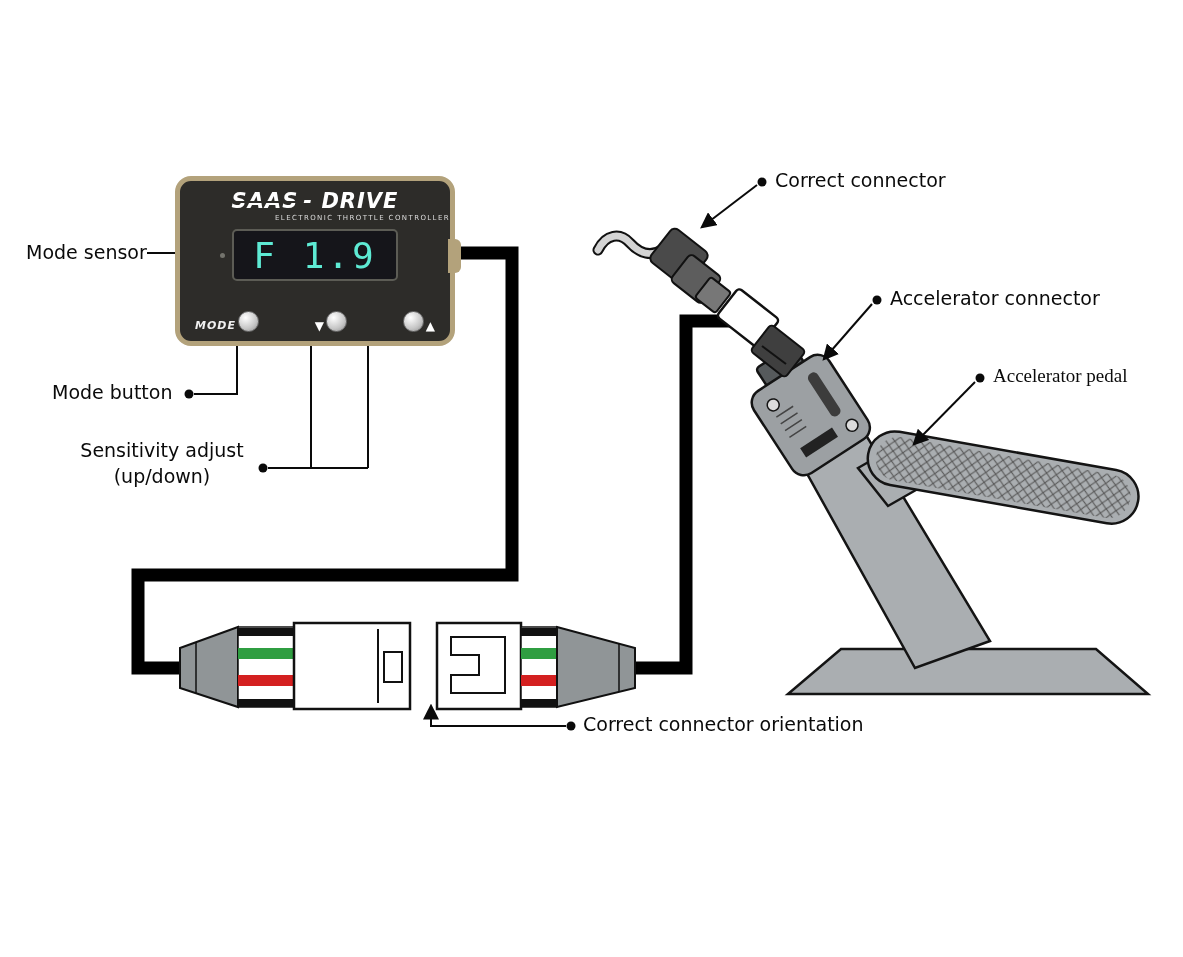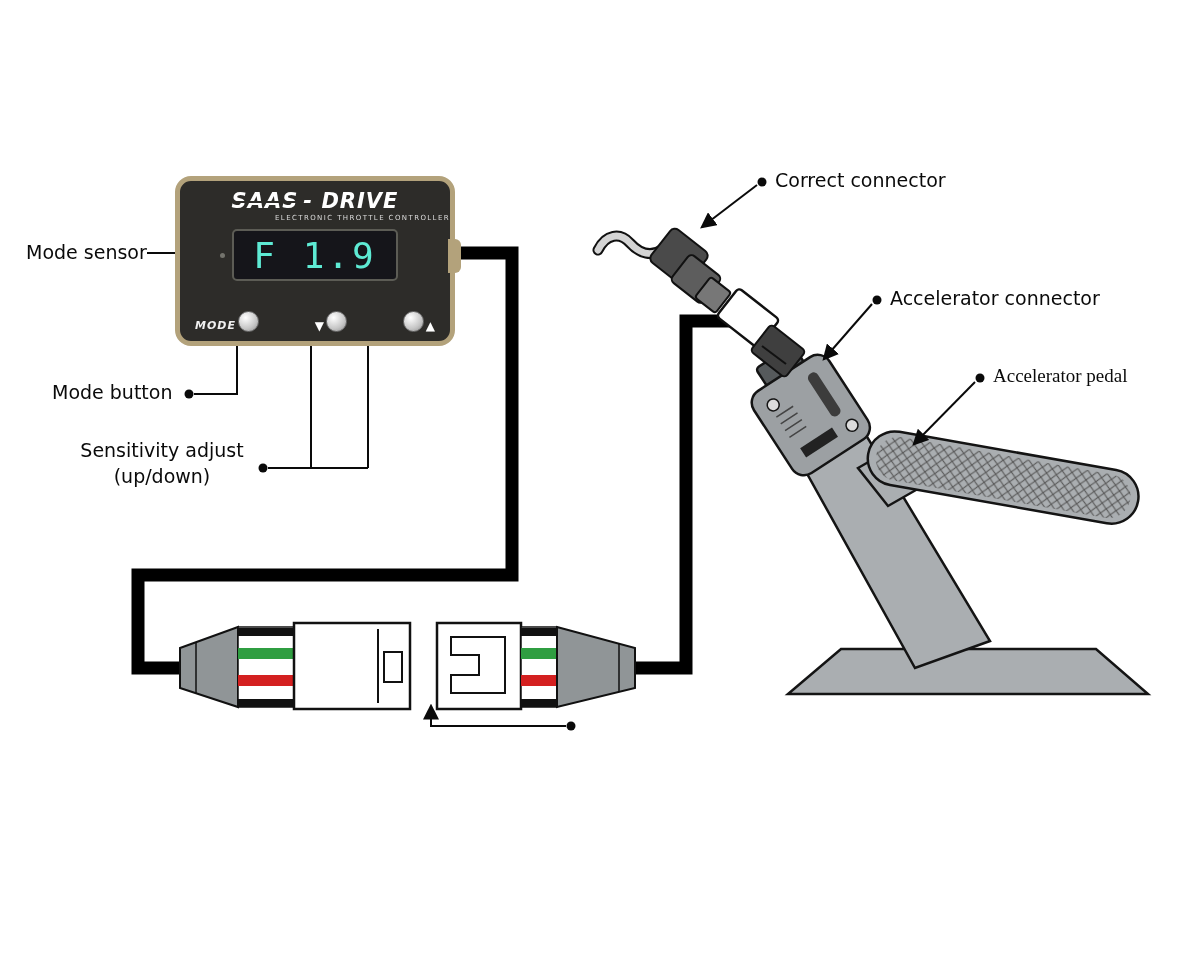--- a/index.html
+++ b/index.html
@@ -174,14 +174,15 @@
     <div>Sensitivity adjust</div>
     <div>(up/down)</div>
   </div>
 
   <div class="label" style="left:775px; top:169px;">Correct connector</div>
 
   <div class="label" style="left:890px; top:287px;">Accelerator connector</div>
 
   <div class="label" style="left:993px; top:365px;font-family:Liberation Serif, serif;">Accelerator pedal</div>
 
+  <div class="label" style="left:583px; top:713px;">Correct connector orientation</div>
 
 </div>
 
 </body></html>

